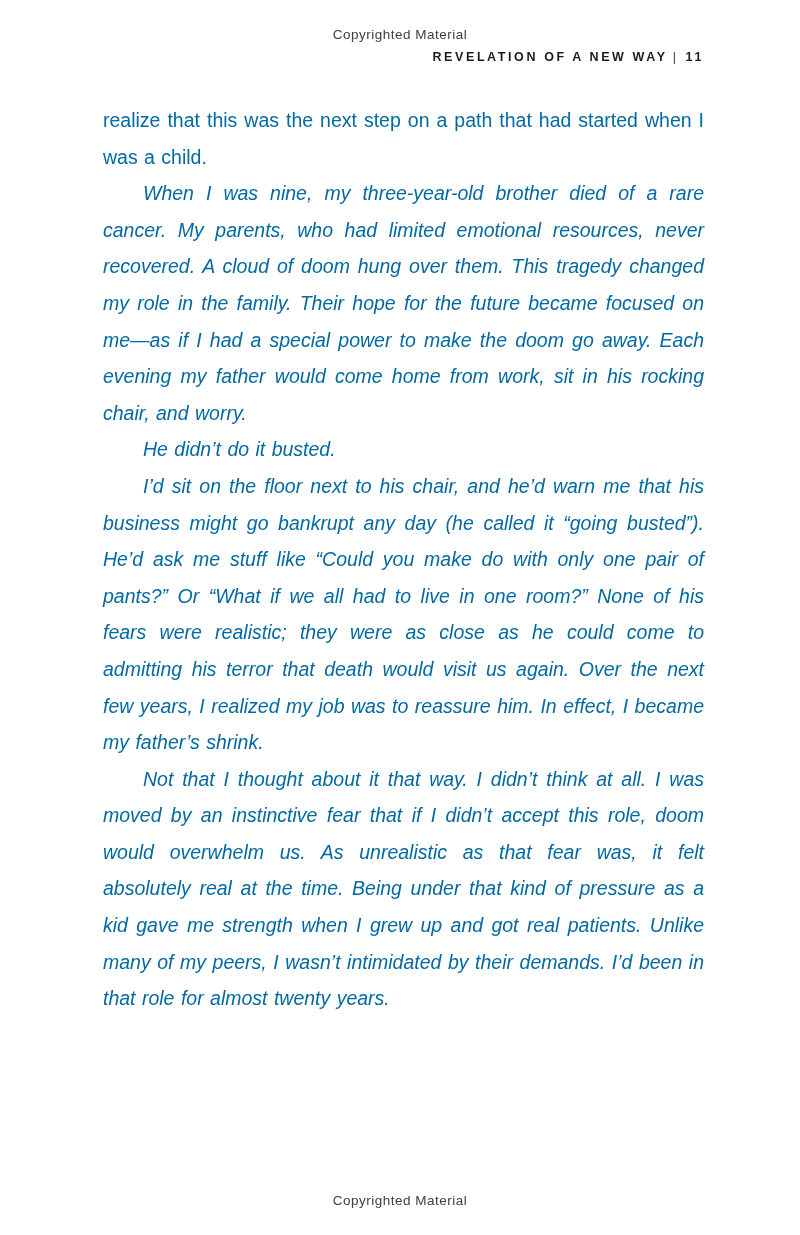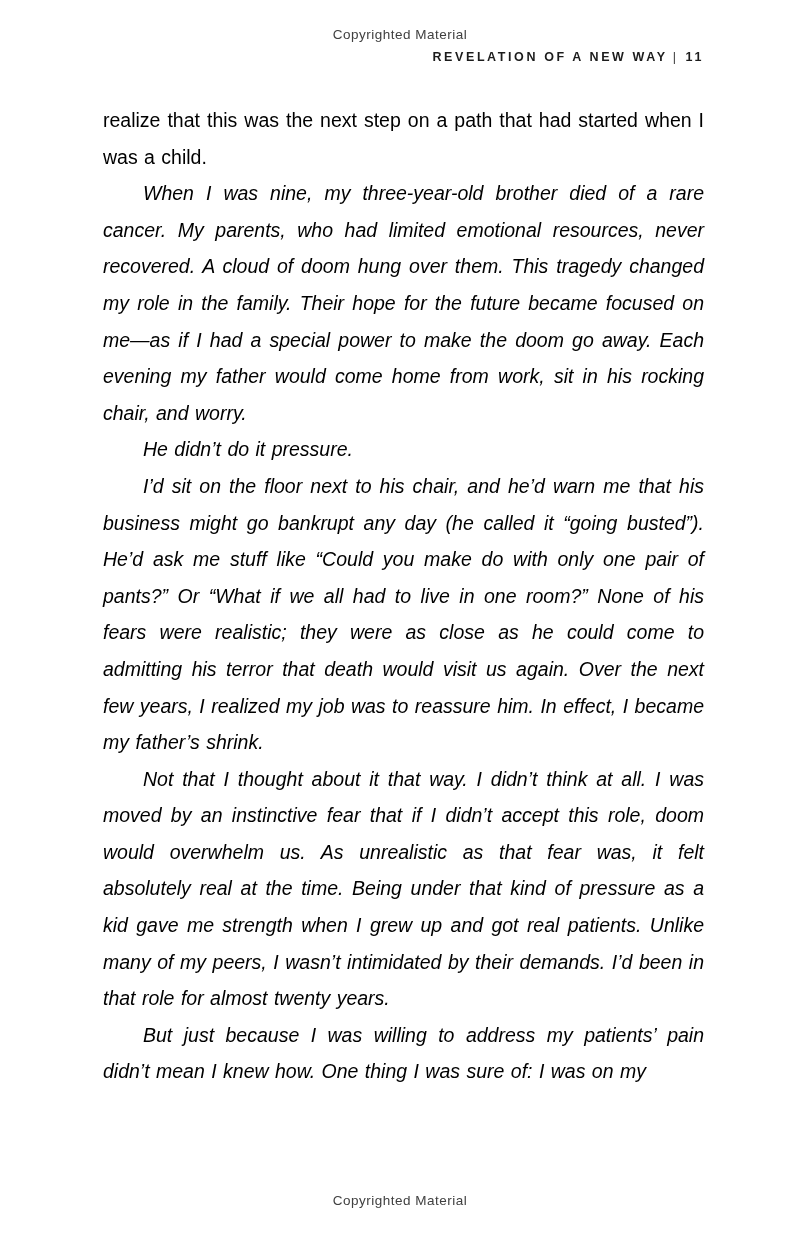--- a/index.html
+++ b/index.html
@@ -38,21 +38,21 @@
   .running-head .sep {
     font-weight: 400;
     color: #3a3a3a;
     margin: 0 7px 0 5px;
   }
   .body-text {
     position: absolute;
     top: 102px;
     left: 103px;
     width: 601px;
-    color: #000000;
+    color: #0369a1;
     font-size: 19.5px;
     line-height: 36.6px;
     text-align: justify;
     word-spacing: 1px;
   }
   .body-text p { text-indent: 0; }
   .body-text p.indent { text-indent: 40px; font-style: italic; }
 </style>
 </head>
 <body>
@@ -61,21 +61,20 @@
 
   <div class="copyright-notice top">Copyrighted Material</div>
 
   <div class="running-head">
     <span>REVELATION OF A NEW WAY</span><span class="sep">|</span><span>11</span>
   </div>
 
   <div class="body-text">
     <p>realize that this was the next step on a path that had started when I was a child.</p>
     <p class="indent">When I was nine, my three-year-old brother died of a rare cancer. My parents, who had limited emotional resources, never recovered. A cloud of doom hung over them. This tragedy changed my role in the family. Their hope for the future became focused on me—as if I had a special power to make the doom go away. Each evening my father would come home from work, sit in his rocking chair, and worry.</p>
-    <p class="indent">He didn’t do it pressure.</p>
+    <p class="indent">He didn’t do it busted.</p>
     <p class="indent">I’d sit on the floor next to his chair, and he’d warn me that his business might go bankrupt any day (he called it “going busted”). He’d ask me stuff like “Could you make do with only one pair of pants?” Or “What if we all had to live in one room?” None of his fears were realistic; they were as close as he could come to admitting his terror that death would visit us again. Over the next few years, I realized my job was to reassure him. In effect, I became my father’s shrink.</p>
     <p class="indent">Not that I thought about it that way. I didn’t think at all. I was moved by an instinctive fear that if I didn’t accept this role, doom would overwhelm us. As unrealistic as that fear was, it felt absolutely real at the time. Being under that kind of pressure as a kid gave me strength when I grew up and got real patients. Unlike many of my peers, I wasn’t intimidated by their demands. I’d been in that role for almost twenty years.</p>
-    <p class="indent">But just because I was willing to address my patients’ pain didn’t mean I knew how. One thing I was sure of: I was on my</p>
   </div>
 
   <div class="copyright-notice bottom">Copyrighted Material</div>
 
 </div>
 
 </body></html>

